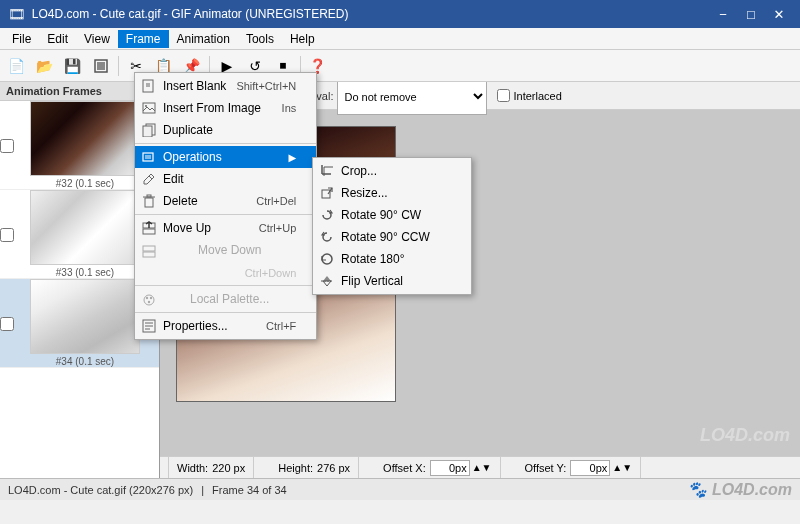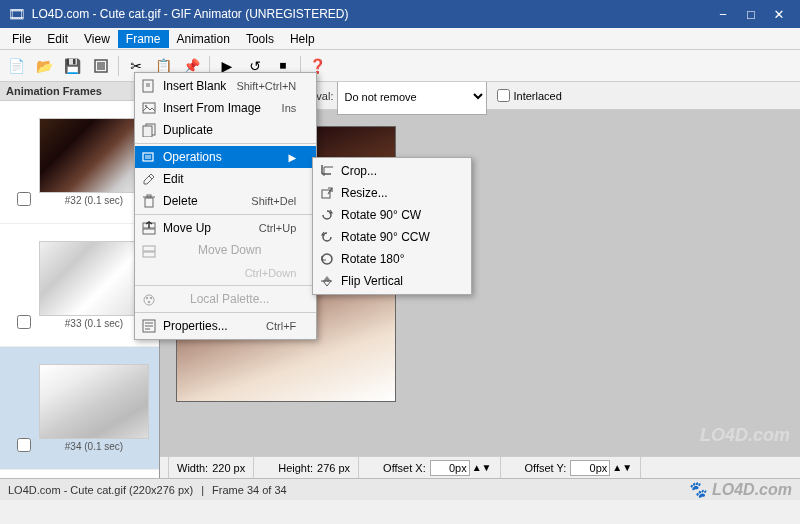--- a/index.html
+++ b/index.html
@@ -110,25 +110,25 @@
     #frames-panel-header {
       background: #e0e0e0;
       border-bottom: 1px solid #ccc;
       padding: 3px 6px;
       font-size: 11px;
       font-weight: bold;
       color: #333;
     }
     .frame-item {
       display: flex;
-      align-items: flex-end;
-      padding: 17px;
+      align-items: center;
+      padding: 0;
       border-bottom: 1px solid #eee;
       cursor: pointer;
-      gap: 8px;
+      gap: 16px;
     }
     .frame-item.selected { background: #cde; }
     .frame-checkbox {
       width: 14px;
       height: 14px;
       flex-shrink: 0;
       margin-top: 2px;
     }
     .frame-thumb {
       width: 110px;
@@ -562,21 +562,21 @@
 
   <div class="dropdown-item">
     <span class="dropdown-icon">
       <svg width="14" height="14" viewBox="0 0 14 14">
           <rect x="3" y="4" width="8" height="9" fill="none" stroke="#666" stroke-width="1"></rect>
           <line x1="1" y1="3" x2="13" y2="3" stroke="#666" stroke-width="1"></line>
           <rect x="5" y="1" width="4" height="2" fill="none" stroke="#666" stroke-width="1"></rect>
         </svg>
     </span>
     <span>Delete</span>
-    <span class="dropdown-shortcut">Shift+Del</span>
+    <span class="dropdown-shortcut">Ctrl+Del</span>
   </div>
 
   <div class="dropdown-sep"></div>
 
   <div class="dropdown-item">
     <span class="dropdown-icon">
       <svg width="14" height="14" viewBox="0 0 14 14">
           <rect x="1" y="8" width="12" height="5" fill="none" stroke="#666" stroke-width="1"></rect>
           <rect x="1" y="2" width="12" height="5" fill="none" stroke="#666" stroke-width="1"></rect>
           <polyline points="7,1 7,7" stroke="#333" stroke-width="1.5"></polyline>

